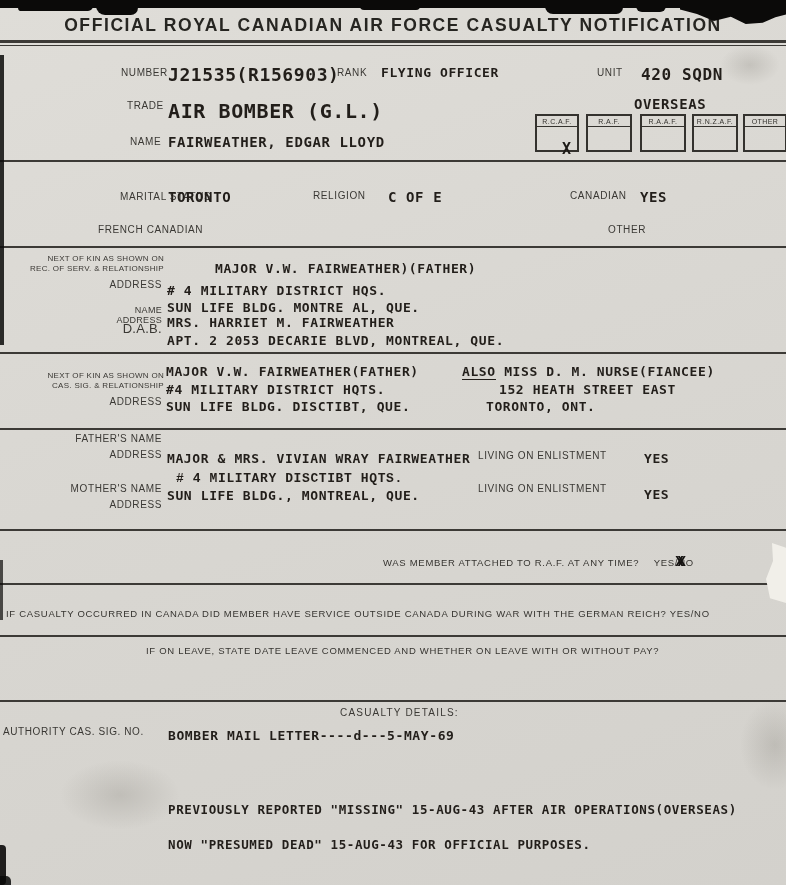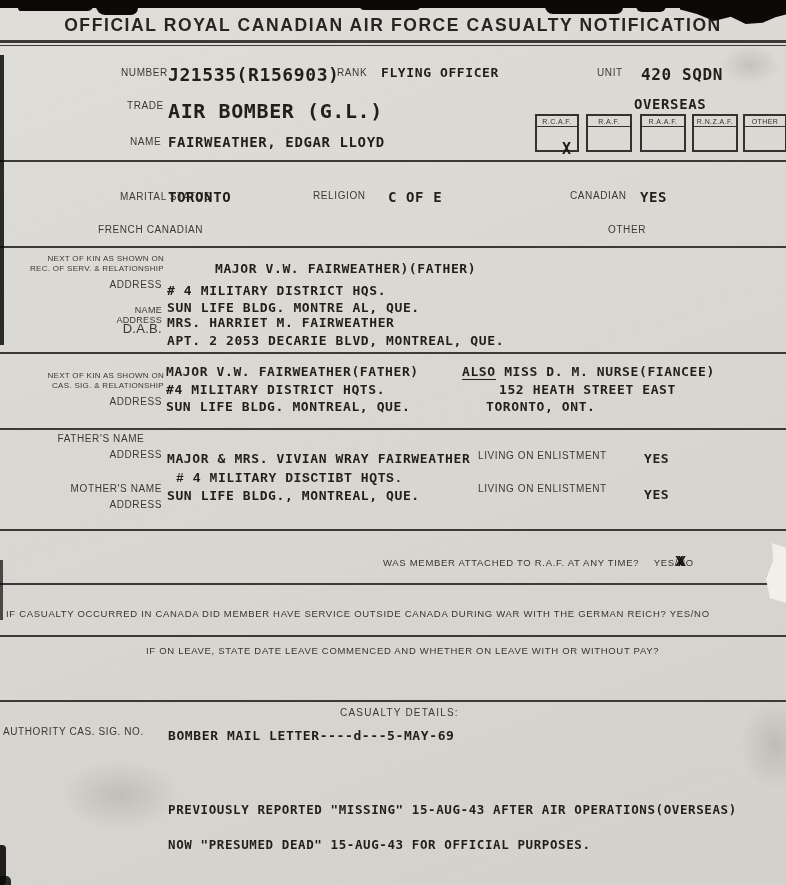--- a/index.html
+++ b/index.html
@@ -101,28 +101,28 @@
 <div class="a typed" style="left:167px;top:315px;">MRS. HARRIET M. FAIRWEATHER</div>
 <div class="a typed" style="left:167px;top:333px;">APT. 2  2053 DECARIE BLVD, MONTREAL, QUE.</div>
 
 <div class="rule" style="top:352px;height:2px;"></div>
 
 <div class="a lbl-sm r" style="left:28px;top:371px;width:136px;">NEXT OF KIN AS SHOWN ON</div>
 <div class="a lbl-sm r" style="left:28px;top:381px;width:136px;">CAS. SIG. &amp; RELATIONSHIP</div>
 <div class="a lbl r" style="left:62px;top:396px;width:100px;">ADDRESS</div>
 <div class="a typed" style="left:166px;top:364px;">MAJOR V.W. FAIRWEATHER(FATHER)</div>
 <div class="a typed" style="left:166px;top:382px;">#4 MILITARY DISTRICT HQTS.</div>
-<div class="a typed" style="left:166px;top:399px;">SUN LIFE BLDG. MONTREAL, QUE.</div>
+<div class="a typed" style="left:166px;top:399px;">SUN LIFE BLDG. DISCTIBT, QUE.</div>
 <div class="a typed" style="left:462px;top:364px;"><span class="also-underline">ALSO</span><span> MISS D. M. NURSE(FIANCEE)</span></div>
 <div class="a typed" style="left:499px;top:382px;">152 HEATH STREET EAST</div>
 <div class="a typed" style="left:486px;top:399px;">TORONTO, ONT.</div>
 
 <div class="rule" style="top:428px;height:2px;"></div>
 
-<div class="a lbl r" style="left:40px;top:433px;width:122px;text-align:center;">FATHER'S NAME</div>
+<div class="a lbl r" style="left:40px;top:433px;width:122px;">FATHER'S NAME</div>
 <div class="a lbl r" style="left:62px;top:449px;width:100px;">ADDRESS</div>
 <div class="a typed" style="left:167px;top:451px;">MAJOR &amp; MRS. VIVIAN WRAY FAIRWEATHER</div>
 <div class="a lbl" style="left:478px;top:450px;">LIVING ON ENLISTMENT</div>
 <div class="a typed" style="left:644px;top:451px;">YES</div>
 <div class="a typed" style="left:176px;top:471px;font-family:Liberation Mono, monospace;"># 4 MILITARY DISCTIBT HQTS.</div>
 <div class="a lbl r" style="left:40px;top:483px;width:122px;">MOTHER'S NAME</div>
 <div class="a typed" style="left:167px;top:488px;">SUN LIFE BLDG., MONTREAL, QUE.</div>
 <div class="a lbl" style="left:478px;top:483px;">LIVING ON ENLISTMENT</div>
 <div class="a typed" style="left:644px;top:487px;">YES</div>
 <div class="a lbl r" style="left:62px;top:499px;width:100px;">ADDRESS</div>

